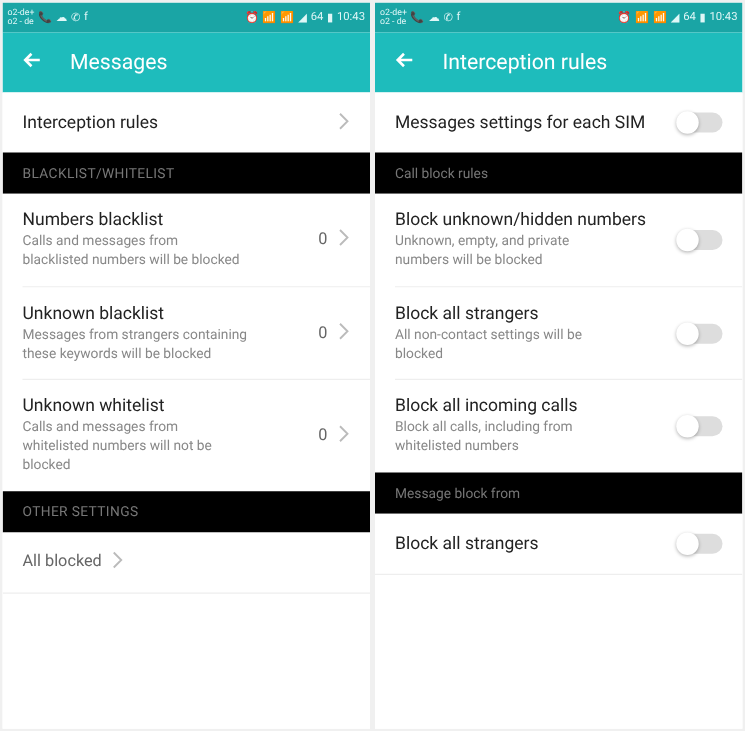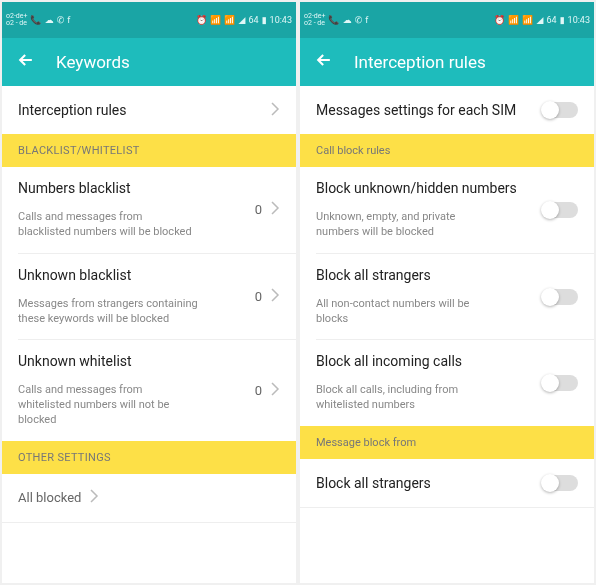--- a/index.html
+++ b/index.html
@@ -1,32 +1,32 @@
 <!DOCTYPE html>
 <html><head>
   <meta charset="utf-8">
   <style>
     * { margin: 0; padding: 0; box-sizing: border-box; font-family: -apple-system, Roboto, Arial, sans-serif; }
     body { background: #f0f0f0; display: flex; gap: 4px; padding: 2px; }
     .screen { width: 294px; height: 581px; background: #fff; display: flex; flex-direction: column; overflow: hidden; }
-    .status-bar { height: 36px; background: #1aa5a5; color: #e0f7f7; display: flex; align-items: center; justify-content: space-between; padding: 0 4px; font-size: 9px; }
+    .status-bar { height: 24px; background: #1aa5a5; color: #e0f7f7; display: flex; align-items: center; justify-content: space-between; padding: 0 4px; font-size: 9px; }
     .status-left { display: flex; align-items: center; gap: 3px; }
     .status-right { display: flex; align-items: center; gap: 3px; }
     .carrier { font-size: 7px; line-height: 1; }
     .status-icon { display: inline-flex; }
     .app-bar { height: 48px; background: #1ebcbc; color: #fff; display: flex; align-items: center; padding: 0 14px; gap: 20px; }
     .app-bar-title { font-size: 17px; font-weight: 400; }
     .content { flex: 1; overflow-y: auto; background: #fff; }
     .row { display: flex; align-items: center; padding: 13px 16px; background: #fff; min-height: 48px; }
     .row-main { flex: 1; }
     .row-title { font-size: 14px; color: #222; }
-    .row-sub { font-size: 11px; color: #888; margin-top: 14px; line-height: 1.35; max-width: 180px; }
+    .row-sub { font-size: 11px; color: #888; margin-top: 2px; line-height: 1.35; max-width: 180px; }
     .row-value { font-size: 13px; color: #666; margin-right: 8px; }
     .chevron { color: #bbb; }
-    .section-header { background: #fde047; padding: 10px 16px; font-size: 11px; color: #777; }
+    .section-header { background: #000000; padding: 10px 16px; font-size: 11px; color: #777; }
     .section-header.caps { text-transform: uppercase; letter-spacing: 0.3px; }
     .toggle { width: 36px; height: 16px; background: #ddd; border-radius: 8px; position: relative; }
     .toggle::after { content: ''; position: absolute; width: 18px; height: 18px; background: #fff; border-radius: 50%; top: -1px; left: -1px; box-shadow: 0 1px 3px rgba(0,0,0,0.3); }
     .divider { height: 1px; background: #eee; margin-left: 16px; }
     .divider-full { height: 1px; background: #eee; }
   </style>
 </head>
 <body>
 
 <div class="screen">
@@ -47,21 +47,21 @@
       <span class="status-icon">▮</span>
       <span>10:43</span>
     </div>
   </div>
   <div class="app-bar">
     <span>
       <svg width="20" height="20" viewBox="0 0 24 24" fill="none" stroke="#fff" stroke-width="2.5">
           <path d="M19 12H5M11 18l-6-6 6-6"></path>
         </svg>
     </span>
-    <span class="app-bar-title">Keywords</span>
+    <span class="app-bar-title">Messages</span>
   </div>
   <div class="content">
     <div class="row">
       <div class="row-main">
           <div class="row-title">Interception rules</div>
         </div>
       <span class="chevron"><svg width="10" height="14" viewBox="0 0 8 14" fill="none" stroke="#bbb" stroke-width="1.5">
             <path d="M1 1l6 6-6 6"></path>
           </svg></span>
     </div>
@@ -148,21 +148,21 @@
       <div class="row-main">
         <div class="row-title">Block unknown/hidden numbers</div>
         <div class="row-sub">Unknown, empty, and private numbers will be blocked</div>
       </div>
       <div class="toggle"></div>
     </div>
     <div class="divider"></div>
     <div class="row">
       <div class="row-main">
         <div class="row-title">Block all strangers</div>
-        <div class="row-sub">All non-contact numbers will be blocks</div>
+        <div class="row-sub">All non-contact settings will be blocked</div>
       </div>
       <div class="toggle"></div>
     </div>
     <div class="divider"></div>
     <div class="row">
       <div class="row-main">
         <div class="row-title">Block all incoming calls</div>
         <div class="row-sub">Block all calls, including from whitelisted numbers</div>
       </div>
       <div class="toggle"></div>

